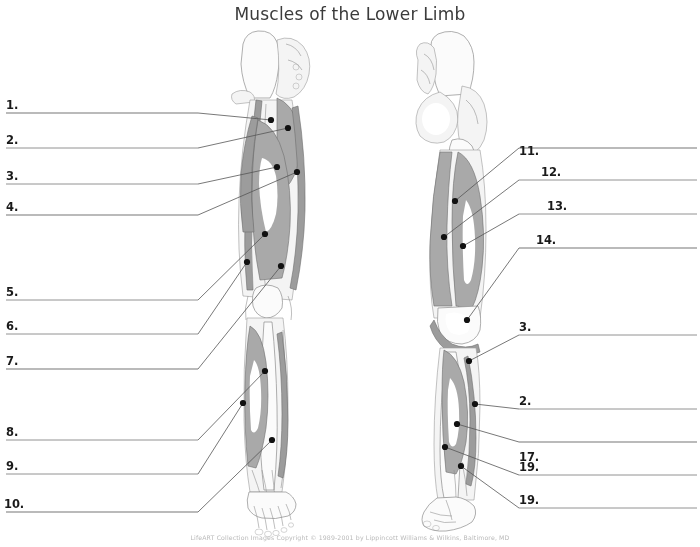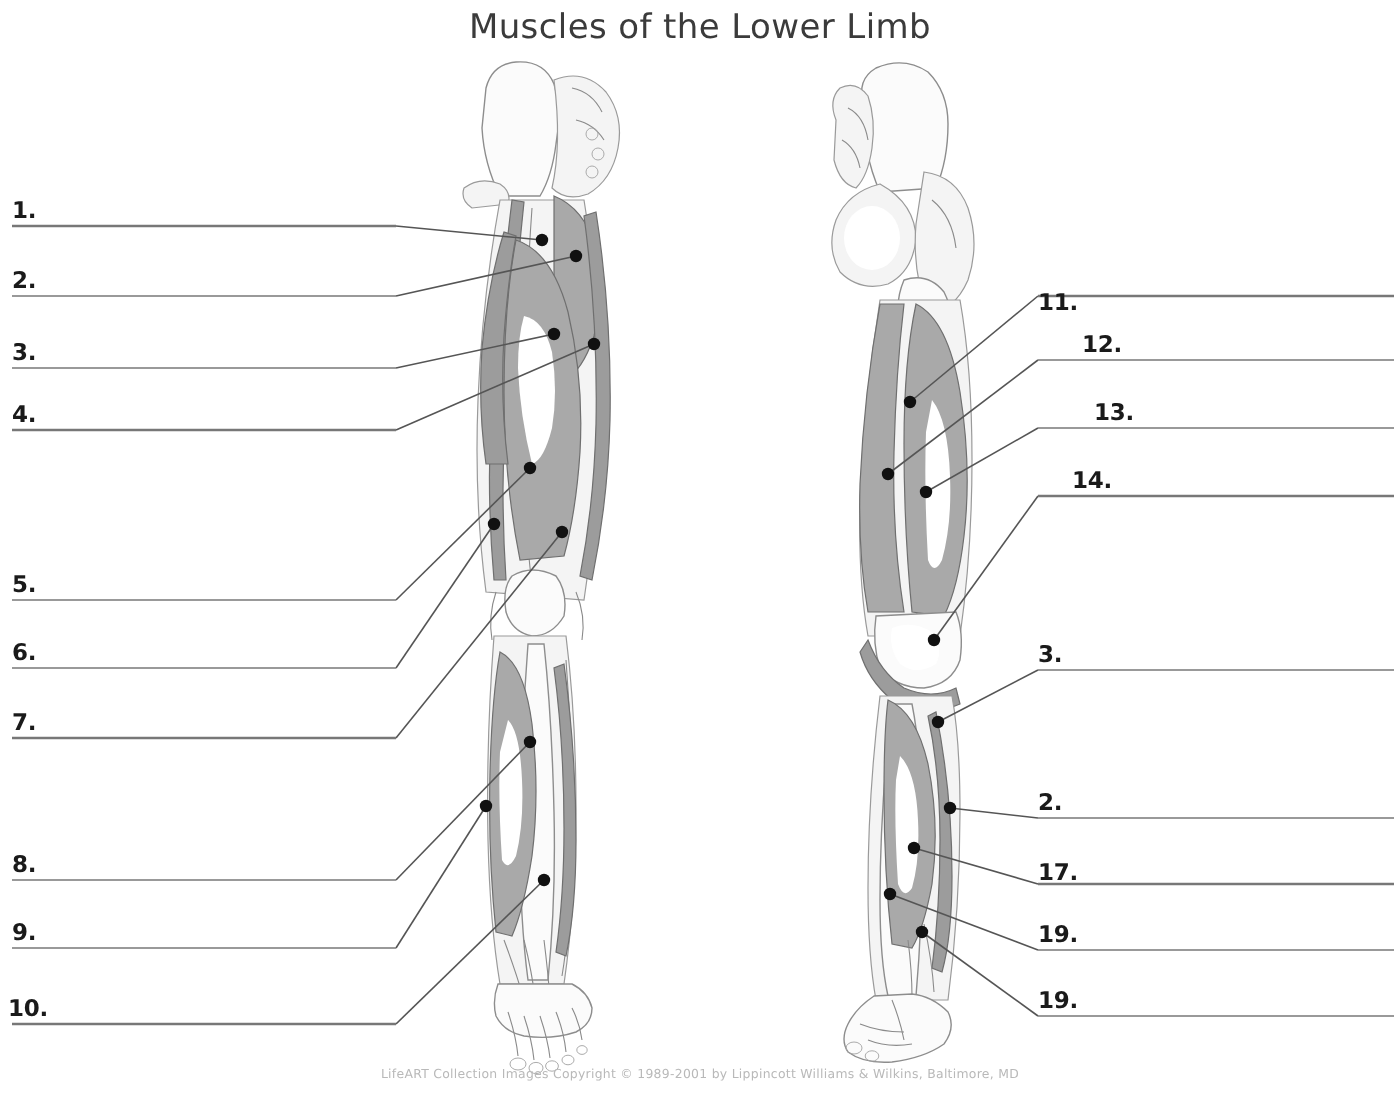--- a/index.html
+++ b/index.html
@@ -245,19 +245,19 @@
       <div class="labelnum" style="left: 6px; top: 459px;">9.</div>
       <div class="labelnum" style="left: 4px; top: 497px;">10.</div>
     </div>
   <div id="labels-right">
       <div class="labelnum" style="left: 519px; top: 144px; text-align: center;">11.</div>
       <div class="labelnum" style="left: 541px; top: 165px;">12.</div>
       <div class="labelnum" style="left: 519px; top: 199px; margin-left: 28px;">13.</div>
       <div class="labelnum" style="left: 519px; top: 233px; margin-left: 17px;">14.</div>
       <div class="labelnum" style="left: 519px; top: 320px;">3.</div>
       <div class="labelnum" style="left: 519px; top: 394px;">2.</div>
-      <div class="labelnum" style="left: 519px; top: 429px;">17.</div>
+      <div class="labelnum" style="left: 519px; top: 450px;">17.</div>
       <div class="labelnum" style="left: 519px; top: 460px;">19.</div>
       <div class="labelnum" style="left: 519px; top: 493px;">19.</div>
     </div>
 
   <div class="credit">LifeART Collection Images Copyright © 1989-2001 by Lippincott Williams &amp; Wilkins, Baltimore, MD</div>
 </div>
 
 </body></html>

